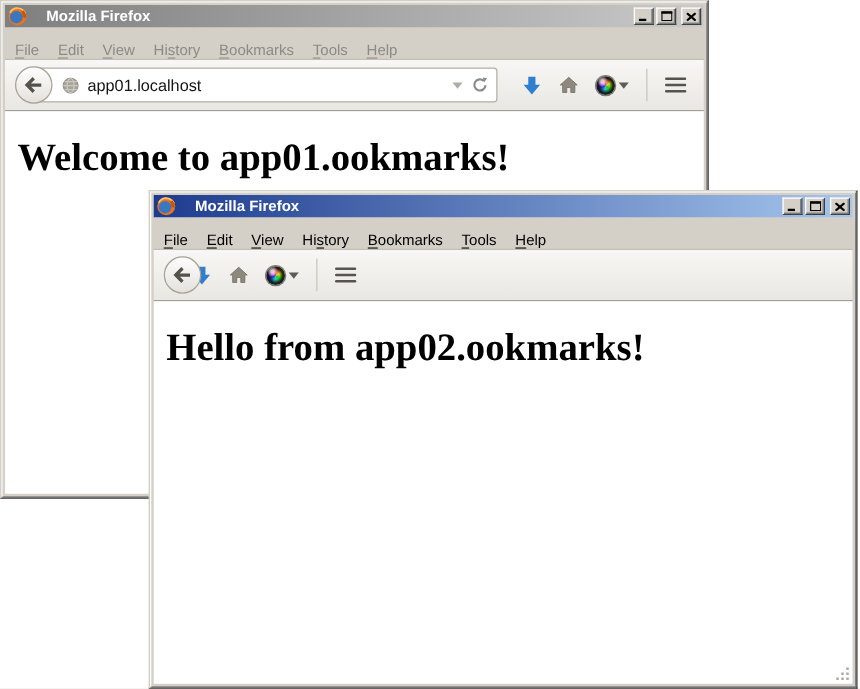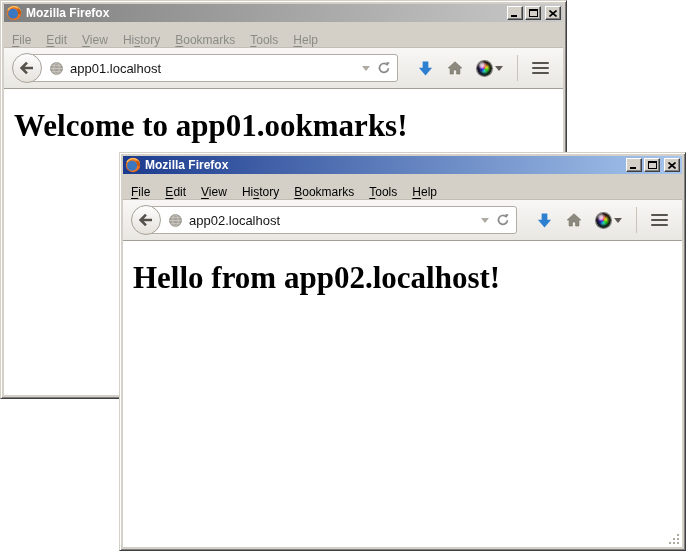--- a/index.html
+++ b/index.html
@@ -10,21 +10,21 @@
   
   .win{
     position:absolute;box-sizing:border-box;
     background:#D4D0C8;
     border:1px solid;border-color:#D4D0C8 #404040 #404040 #D4D0C8;
     box-shadow:inset 1px 1px 0 #FFFFFF, inset -1px -1px 0 #808080;
     padding:3px;display:flex;flex-direction:column;
   }
   .titlebar{
     height:18px;flex:0 0 18px;display:flex;align-items:center;
-    padding:0 2px;gap:4px;user-select:none;
+    padding:0 2px;gap:15px;user-select:none;
   }
   .win.active .titlebar{background:linear-gradient(to right,#1C3B8E,#A6C6EE);}
   .win.inactive .titlebar{background:linear-gradient(to right,#7F7F7F,#C9C9C9);}
   .titletext{
     color:#FFFFFF;font-weight:bold;font-size:12px;line-height:18px;
     flex:1;white-space:nowrap;overflow:hidden;
   }
   .fxicon{width:16px;height:16px;flex:0 0 16px;display:flex;}
   .winbtns{display:flex;align-items:center;gap:2px;}
   .wbtn{
@@ -239,41 +239,20 @@
   </div>
 
   <div class="navbar">
     <button class="backbtn">
       <span style="display:flex;">
         <svg viewBox="0 0 16 16" width="16" height="16">
             <path d="M8 2.6 2.6 8 8 13.4 M3.4 8 H14" fill="none" stroke="#55524C" stroke-width="2.6"></path>
           </svg>
       </span>
     </button>
-    <div class="urlbar">
-      <span style="display:flex;">
-        <svg viewBox="0 0 16 16" width="15" height="15">
-          <circle cx="8" cy="8" r="6.4" fill="#A7A39B" stroke="#8D8A83" stroke-width="0.8"></circle>
-          <ellipse cx="8" cy="8" rx="2.9" ry="6.1" fill="none" stroke="#CBC8C1" stroke-width="1"></ellipse>
-          <path d="M1.8 8 H14.2 M2.8 4.6 H13.2 M2.8 11.4 H13.2" stroke="#CBC8C1" stroke-width="1" fill="none"></path>
-        </svg>
-      </span>
-      <span class="urltext">app02.localhost</span>
-      <span style="display:flex;">
-        <svg viewBox="0 0 10 8" width="10" height="8">
-            <path d="M1 2 H9 L5 7 Z" fill="#AFABA3"></path>
-          </svg>
-      </span>
-      <span style="display:flex;">
-        <svg viewBox="0 0 16 16" width="14" height="14">
-          <path d="M13 8.2 A5.1 5.1 0 1 1 11.5 4.3" fill="none" stroke="#8B8B8B" stroke-width="2"></path>
-          <path d="M10.6 1.2 L14.6 1.8 L11.6 5.6 Z" fill="#8B8B8B"></path>
-        </svg>
-      </span>
-    </div>
     <button class="tbtn">
       <span style="display:flex;">
         <svg viewBox="0 0 16 16" width="17" height="17">
             <path d="M5.3 1.4 H10.7 V7.4 H14.2 L8 14.6 1.8 7.4 H5.3 Z" fill="#2F7FD1"></path>
           </svg>
       </span>
     </button>
     <button class="tbtn">
       <span style="display:flex;">
         <svg viewBox="0 0 16 16" width="16" height="16">
@@ -285,21 +264,21 @@
       <span class="sphere"></span>
       <span class="caret-down"></span>
     </button>
     <span class="navsep"></span>
     <button class="tbtn">
       <span class="hbars"></span>
     </button>
   </div>
 
   <div class="content">
-    <h1>Hello from app02.localhost!</h1>
+    <h1>Hello from app02.ookmarks!</h1>
     <span class="grip">
       <svg viewBox="0 0 13 13" width="13" height="13">
         <rect x="10" y="2" width="2" height="2" fill="#FFF"></rect>
           <rect x="9" y="1" width="2" height="2" fill="#AEABA1"></rect>
         <rect x="6" y="6" width="2" height="2" fill="#FFF"></rect>
           <rect x="5" y="5" width="2" height="2" fill="#AEABA1"></rect>
         <rect x="10" y="6" width="2" height="2" fill="#FFF"></rect>
           <rect x="9" y="5" width="2" height="2" fill="#AEABA1"></rect>
         <rect x="2" y="10" width="2" height="2" fill="#FFF"></rect>
           <rect x="1" y="9" width="2" height="2" fill="#AEABA1"></rect>

